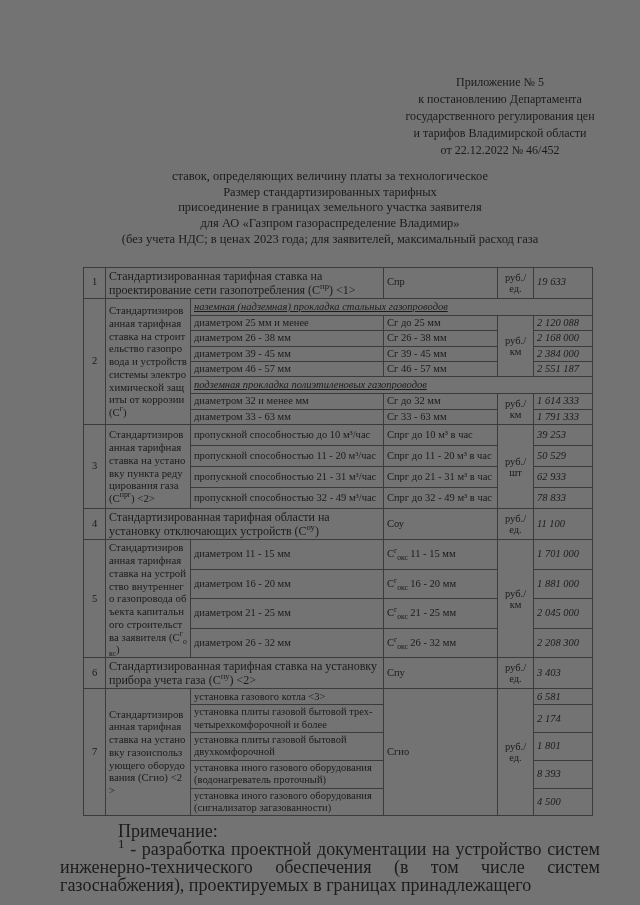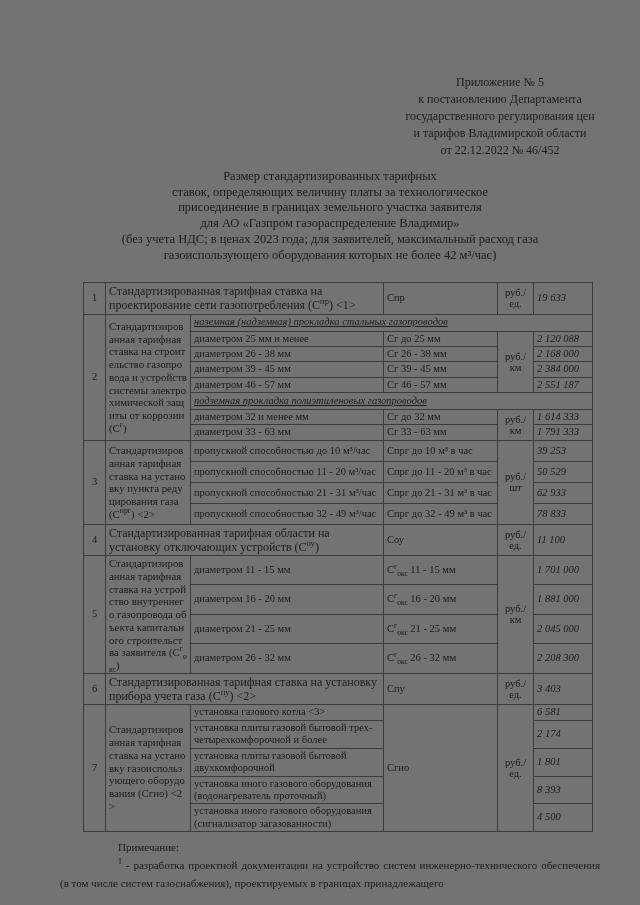--- a/index.html
+++ b/index.html
@@ -60,47 +60,46 @@
   tr.h-r3 td{height:18px;}
   tr.h-r4 td{height:26px;}
   tr.h-r5 td{height:26px;}
   tr.h-r6 td{height:26px;}
   tr.h-r7a td{height:13px;}
   tr.h-r7 td{height:20px;}
   
   .notes{
     margin:6px 4px 0 60px;
     width:540px;
-    font-size:11px;
+    font-size:18px;
     line-height:18px;
   }
   .notes p{margin:0;}
   .note-label{text-indent:58px;margin-bottom:3px;}
   .note-body{text-align:justify;text-indent:58px;}
 </style>
 </head>
 <body>
 
 <div class="page">
 
   <div class="appendix">
     <div>Приложение № 5</div>
     <div>к постановлению Департамента</div>
     <div>государственного регулирования цен</div>
     <div>и тарифов Владимирской области</div>
     <div>от 22.12.2022 № 46/452</div>
   </div>
 
   <div class="doc-title">
+    <div>ставок, определяющих величину платы за технологическое</div>
     <div>Размер стандартизированных тарифных</div>
-    <div>ставок, определяющих величину платы за технологическое</div>
     <div>присоединение в границах земельного участка заявителя</div>
     <div>для АО «Газпром газораспределение Владимир»</div>
     <div>(без учета НДС; в ценах 2023 года; для заявителей, максимальный расход газа</div>
-    <div>газоиспользующего оборудования которых не более 42 м³/час)</div>
   </div>
 
   <table class="tariff">
     <colgroup>
       <col class="c-num">
         <col class="c-descb">
         <col class="c-sub">
       <col class="c-code">
         <col class="c-unit">
         <col class="c-val">

